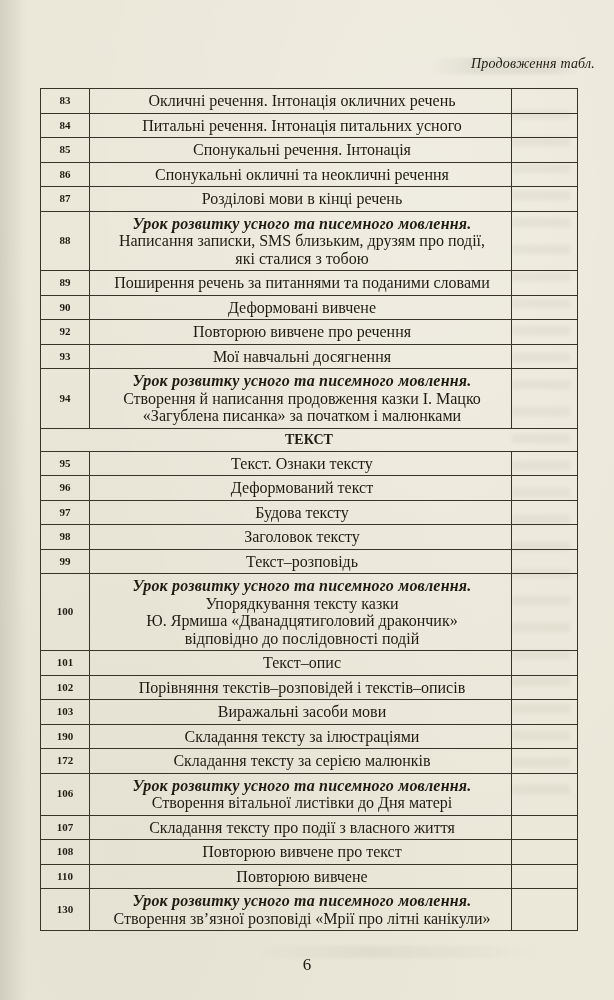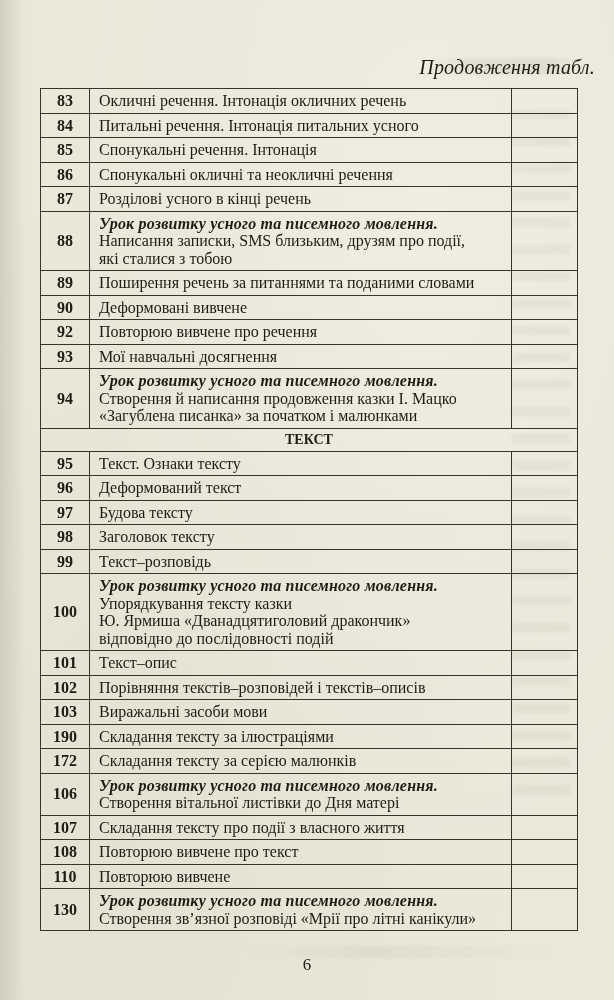--- a/index.html
+++ b/index.html
@@ -30,40 +30,40 @@
   .bleed-2{
     left:430px;top:58px;width:150px;height:16px;
     background:linear-gradient(to right, rgba(112,118,98,0), rgba(112,118,98,.10) 30%, rgba(112,118,98,.10) 80%, rgba(112,118,98,0));
   }
   .bleed-3{
     left:250px;top:946px;width:300px;height:12px;
     background:linear-gradient(to right, rgba(112,118,98,0), rgba(112,118,98,.08) 40%, rgba(112,118,98,0));
   }
   .note{
     position:absolute;top:56px;right:19px;
-    font-style:italic;font-size:20px;letter-spacing:.2px;
+    font-style:italic;font-size:14px;letter-spacing:.2px;
   }
   table.lesson-table{
     position:absolute;left:40px;top:88px;width:537px;
     border-collapse:collapse;table-layout:fixed;
   }
   .lesson-table td{
     border:1.6px solid var(--border,#38342a);
     font-size:16px;line-height:17.5px;
     vertical-align:middle;
   }
   .lesson-table col.c-num{width:49px;}
   .lesson-table col.c-topic{width:422px;}
   .lesson-table col.c-blank{width:66px;}
   td.num{
-    text-align:center;font-weight:bold;font-size:16px;
+    text-align:center;font-weight:bold;font-size:11px;
     padding:2px 1px;
     margin-top:14px;
   }
-  td.topic{padding:3px 6px 3px 9px;}
+  td.topic{padding:3px 6px 3px 9px;text-align:center;}
   td.blank{padding:0;}
   .topic-text{white-space:pre-line;}
   .urok{font-weight:bold;font-style:italic;letter-spacing:.2px;}
   td.section{
     text-align:center;font-weight:bold;font-size:14px;
     padding:1px 0 2px 0;line-height:19px;
   }
   .pagenum{
     position:absolute;left:0;width:614px;top:955px;
     text-align:center;font-size:17px;
@@ -120,21 +120,21 @@
 
       <div class="topic-text">Спонукальні окличні та неокличні речення</div>
     </td>
     <td class="blank"></td>
   </tr>
 
   <tr>
     <td class="num">87</td>
     <td class="topic">
 
-      <div class="topic-text">Розділові усного в кінці речень</div>
+      <div class="topic-text">Розділові мови в кінці речень</div>
     </td>
     <td class="blank"></td>
   </tr>
 
   <tr>
     <td class="num">88</td>
     <td class="topic">
       <div class="urok">Урок розвитку усного та писемного мовлення.</div>
       <div class="topic-text">Написання записки, SMS близьким, друзям про події,
 які сталися з тобою</div>

